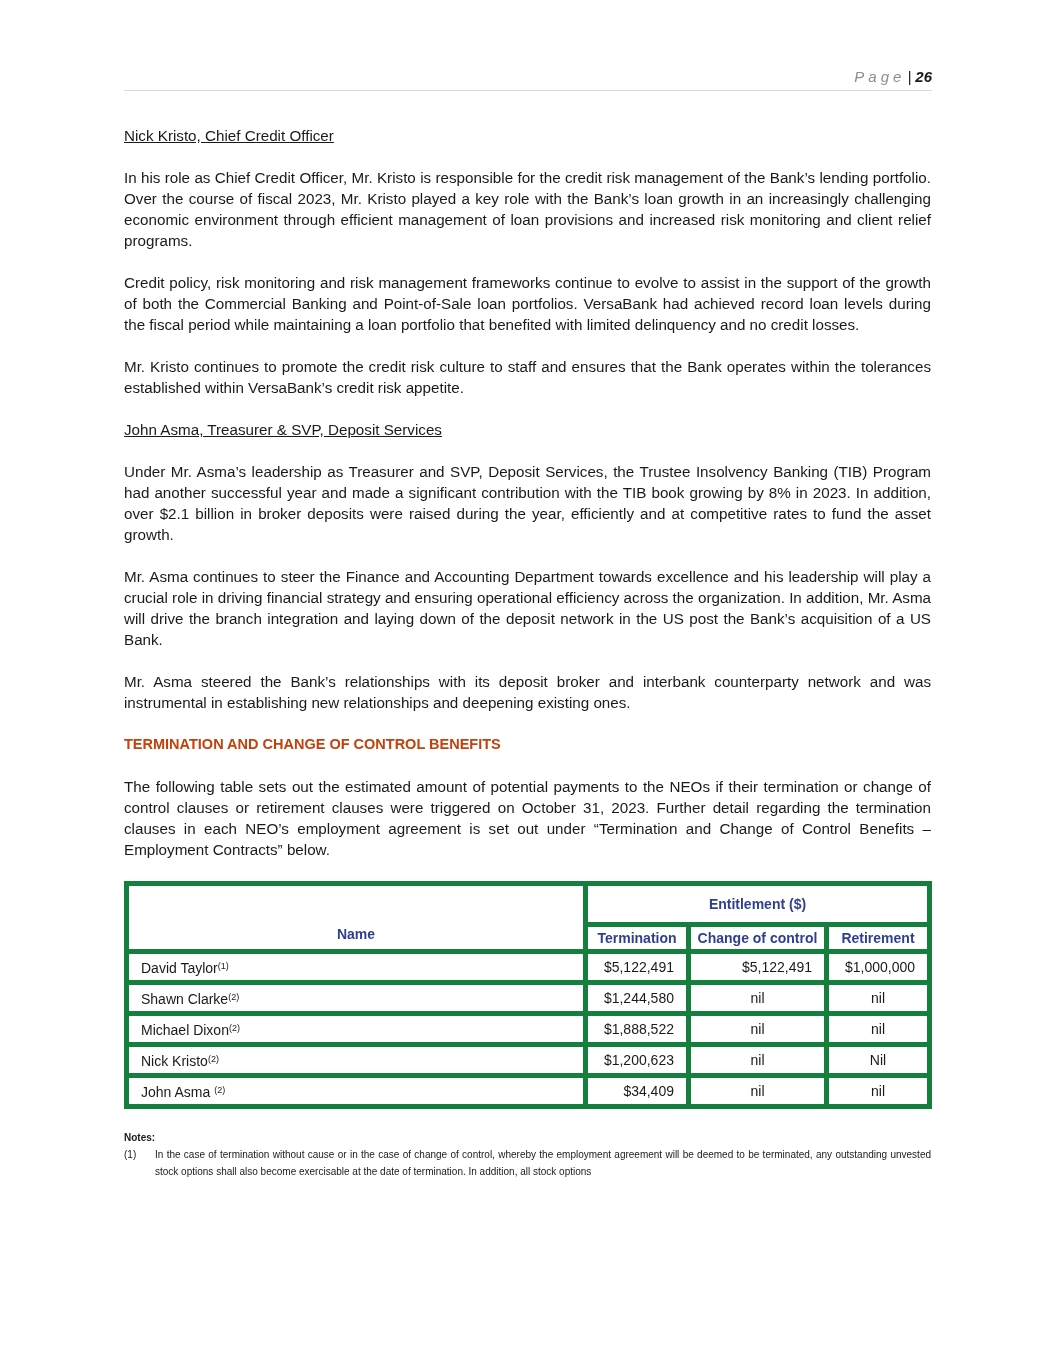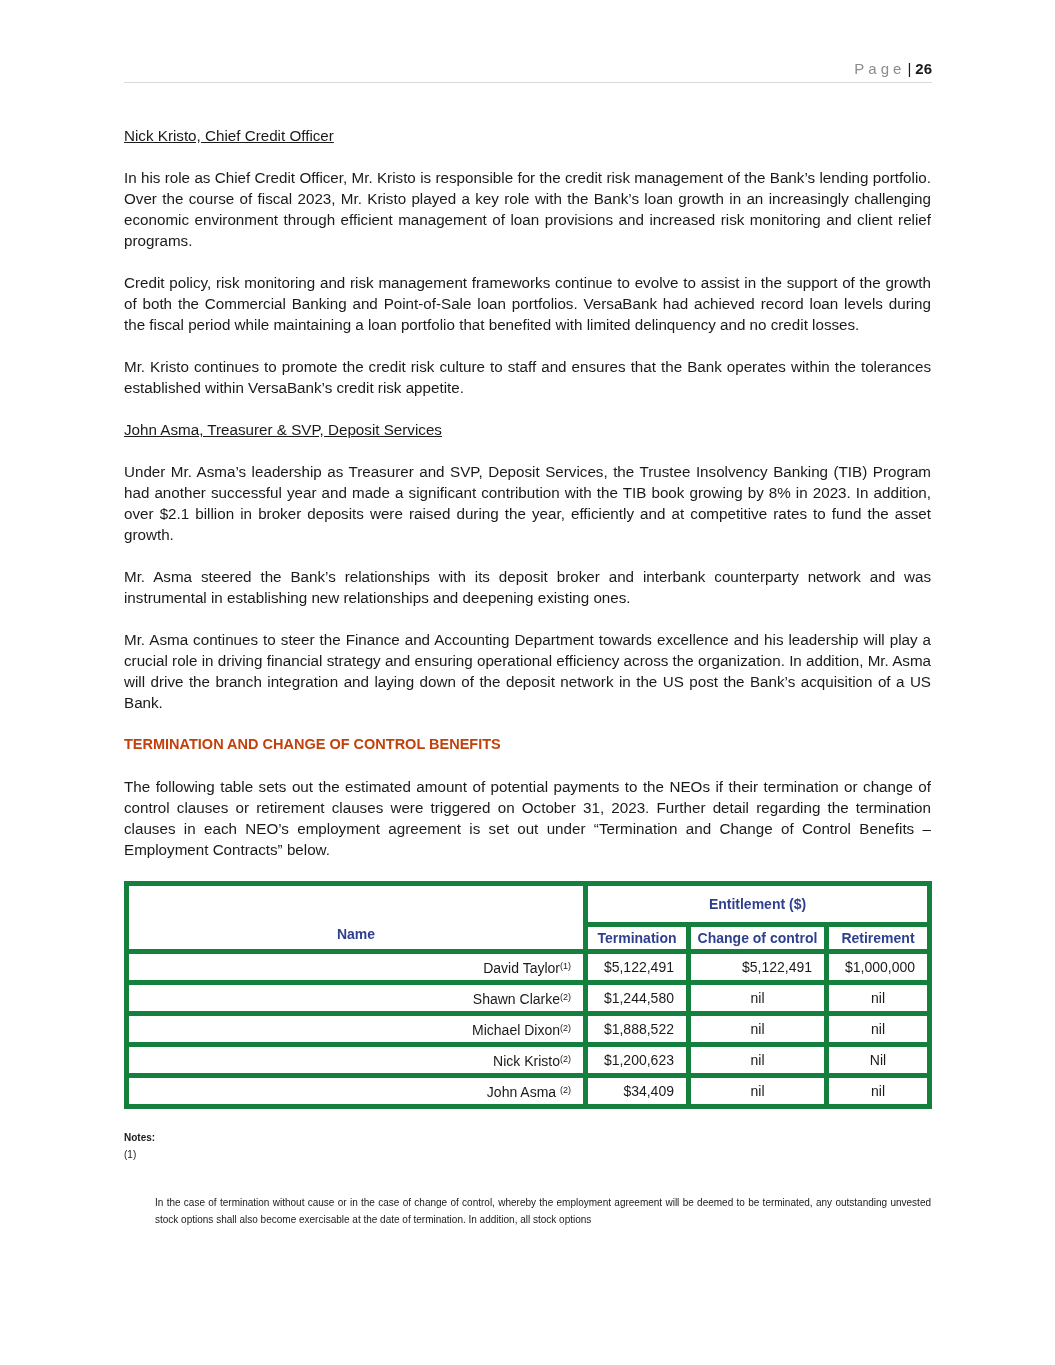--- a/index.html
+++ b/index.html
@@ -1,59 +1,59 @@
 <!DOCTYPE html>
 <html><head>
 <meta charset="utf-8">
 <style>
   html, body { margin:0; padding:0; background:#ffffff; }
   body { width:1055px; height:1365px; position:relative; overflow:hidden;
          font-family:"Liberation Sans", "DejaVu Sans", sans-serif; color:#1a1a1a; }
-  .header { position:absolute; left:124px; top:60px; width:808px; height:22px;
-            border-bottom:1px solid #d9d9d9; text-align:right; font-size:15px; }
+  .header { position:absolute; left:124px; top:68px; width:808px; height:22px;
+            border-bottom:1px solid #d9d9d9; text-align:right; font-size:15px;font-style:italic; }
   .header .pg { color:#8c8c8c; letter-spacing:4px; }
   .header .sep { color:#1a1a1a; margin:0 4px 0 2px; }
   .header .num { font-weight:bold; }
   .content { position:absolute; left:124px; top:125px; width:807px; font-size:15.2px; line-height:21px; }
   .content p { margin:0 0 21px 0; text-align:justify; }
   .u { text-decoration:underline; }
   .section-title { color:#c2410c; font-weight:bold; font-size:14.5px; margin:0 0 21px 0; }
   table { border-collapse:collapse; width:808px; font-size:14px; margin-top:0; }
   td, th { border:5px solid #15803d; padding:0 12px; height:26px; }
   th { color:#2e3f8f; font-weight:bold; text-align:center; }
   .th-name { width:430px; vertical-align:bottom; padding-bottom:4px; }
   .th-ent { height:36px; }
   .th-sub { height:22px; padding:0 4px; }
-  td.name { text-align:right; }
+  td.name { text-align:left; }
   td.num { text-align:right; }
   td.ctr { text-align:center; }
   sup { font-size:9px; vertical-align:4px; }
   .notes { font-size:10px; line-height:17px; margin-top:20px; }
   .notes .nh { font-weight:bold; }
   .note-row { display:flex; }
   .note-row .nl { width:31px; flex:none; }
-  .note-row .nt { text-align:justify;margin-top:48px; }
+  .note-row .nt { text-align:justify; }
 </style>
 </head>
 <body>
 
 <div class="header">
   <span class="pg">Page</span><span class="sep">|</span><span class="num">26</span>
 </div>
 
 <div class="content">
   <p class="u">Nick Kristo, Chief Credit Officer</p>
   <p>In his role as Chief Credit Officer, Mr. Kristo is responsible for the credit risk management of the Bank’s lending portfolio. Over the course of fiscal 2023, Mr. Kristo played a key role with the Bank’s loan growth in an increasingly challenging economic environment through efficient management of loan provisions and increased risk monitoring and client relief programs.</p>
   <p>Credit policy, risk monitoring and risk management frameworks continue to evolve to assist in the support of the growth of both the Commercial Banking and Point-of-Sale loan portfolios. VersaBank had achieved record loan levels during the fiscal period while maintaining a loan portfolio that benefited with limited delinquency and no credit losses.</p>
   <p>Mr. Kristo continues to promote the credit risk culture to staff and ensures that the Bank operates within the tolerances established within VersaBank’s credit risk appetite.</p>
 
   <p class="u">John Asma, Treasurer &amp; SVP, Deposit Services</p>
   <p>Under Mr. Asma’s leadership as Treasurer and SVP, Deposit Services, the Trustee Insolvency Banking (TIB) Program had another successful year and made a significant contribution with the TIB book growing by 8% in 2023. In addition, over $2.1 billion in broker deposits were raised during the year, efficiently and at competitive rates to fund the asset growth.</p>
+  <p>Mr. Asma continues to steer the Finance and Accounting Department towards excellence and his leadership will play a crucial role in driving financial strategy and ensuring operational efficiency across the organization. In addition, Mr. Asma will drive the branch integration and laying down of the deposit network in the US post the Bank’s acquisition of a US Bank.</p>
   <p>Mr. Asma steered the Bank’s relationships with its deposit broker and interbank counterparty network and was instrumental in establishing new relationships and deepening existing ones.</p>
-  <p>Mr. Asma continues to steer the Finance and Accounting Department towards excellence and his leadership will play a crucial role in driving financial strategy and ensuring operational efficiency across the organization. In addition, Mr. Asma will drive the branch integration and laying down of the deposit network in the US post the Bank’s acquisition of a US Bank.</p>
 
   <p class="section-title">TERMINATION AND CHANGE OF CONTROL BENEFITS</p>
   <p>The following table sets out the estimated amount of potential payments to the NEOs if their termination or change of control clauses or retirement clauses were triggered on October 31, 2023. Further detail regarding the termination clauses in each NEO’s employment agreement is set out under “Termination and Change of Control Benefits – Employment Contracts” below.</p>
 
   <table>
     <thead>
       <tr>
         <th class="th-name" rowspan="2">Name</th>
         <th class="th-ent" colspan="3">Entitlement ($)</th>
       </tr>

